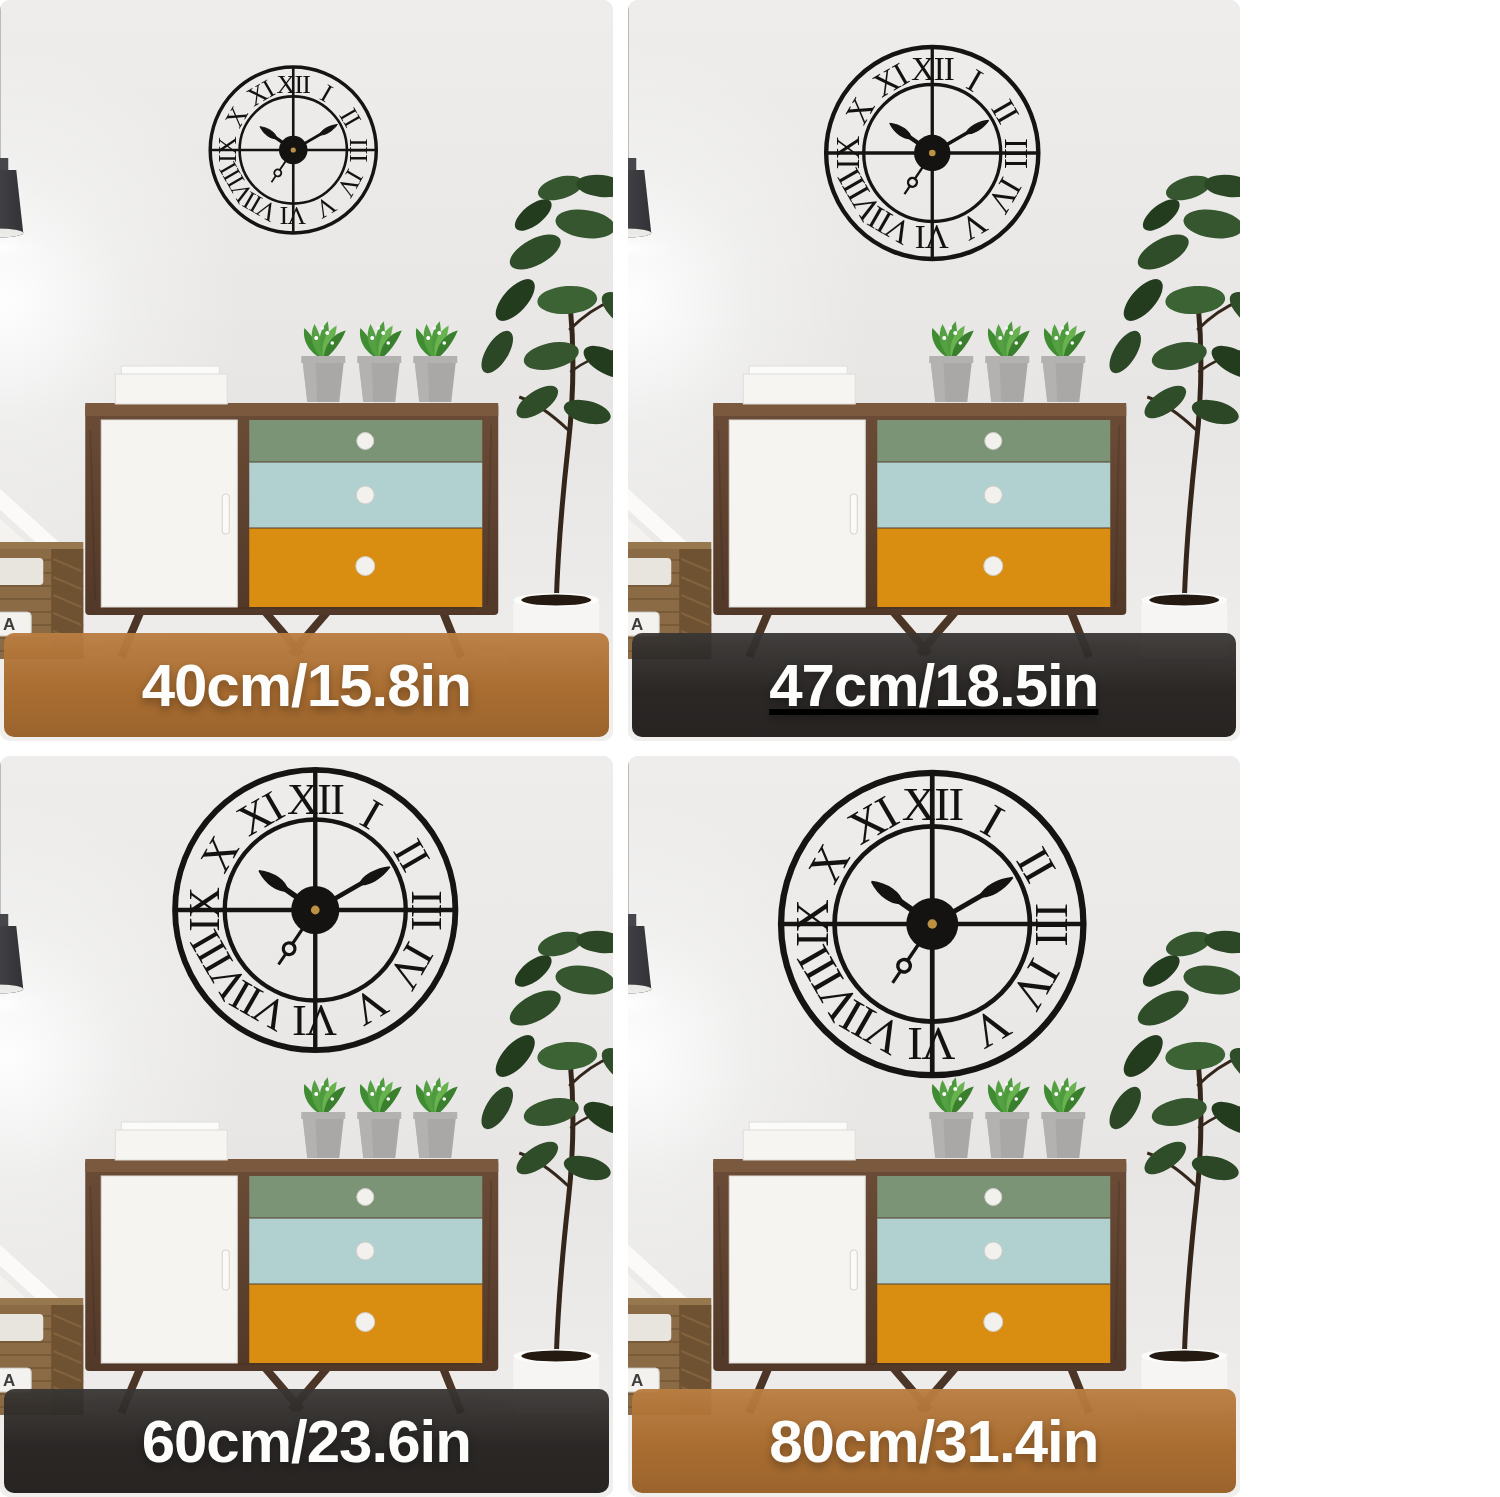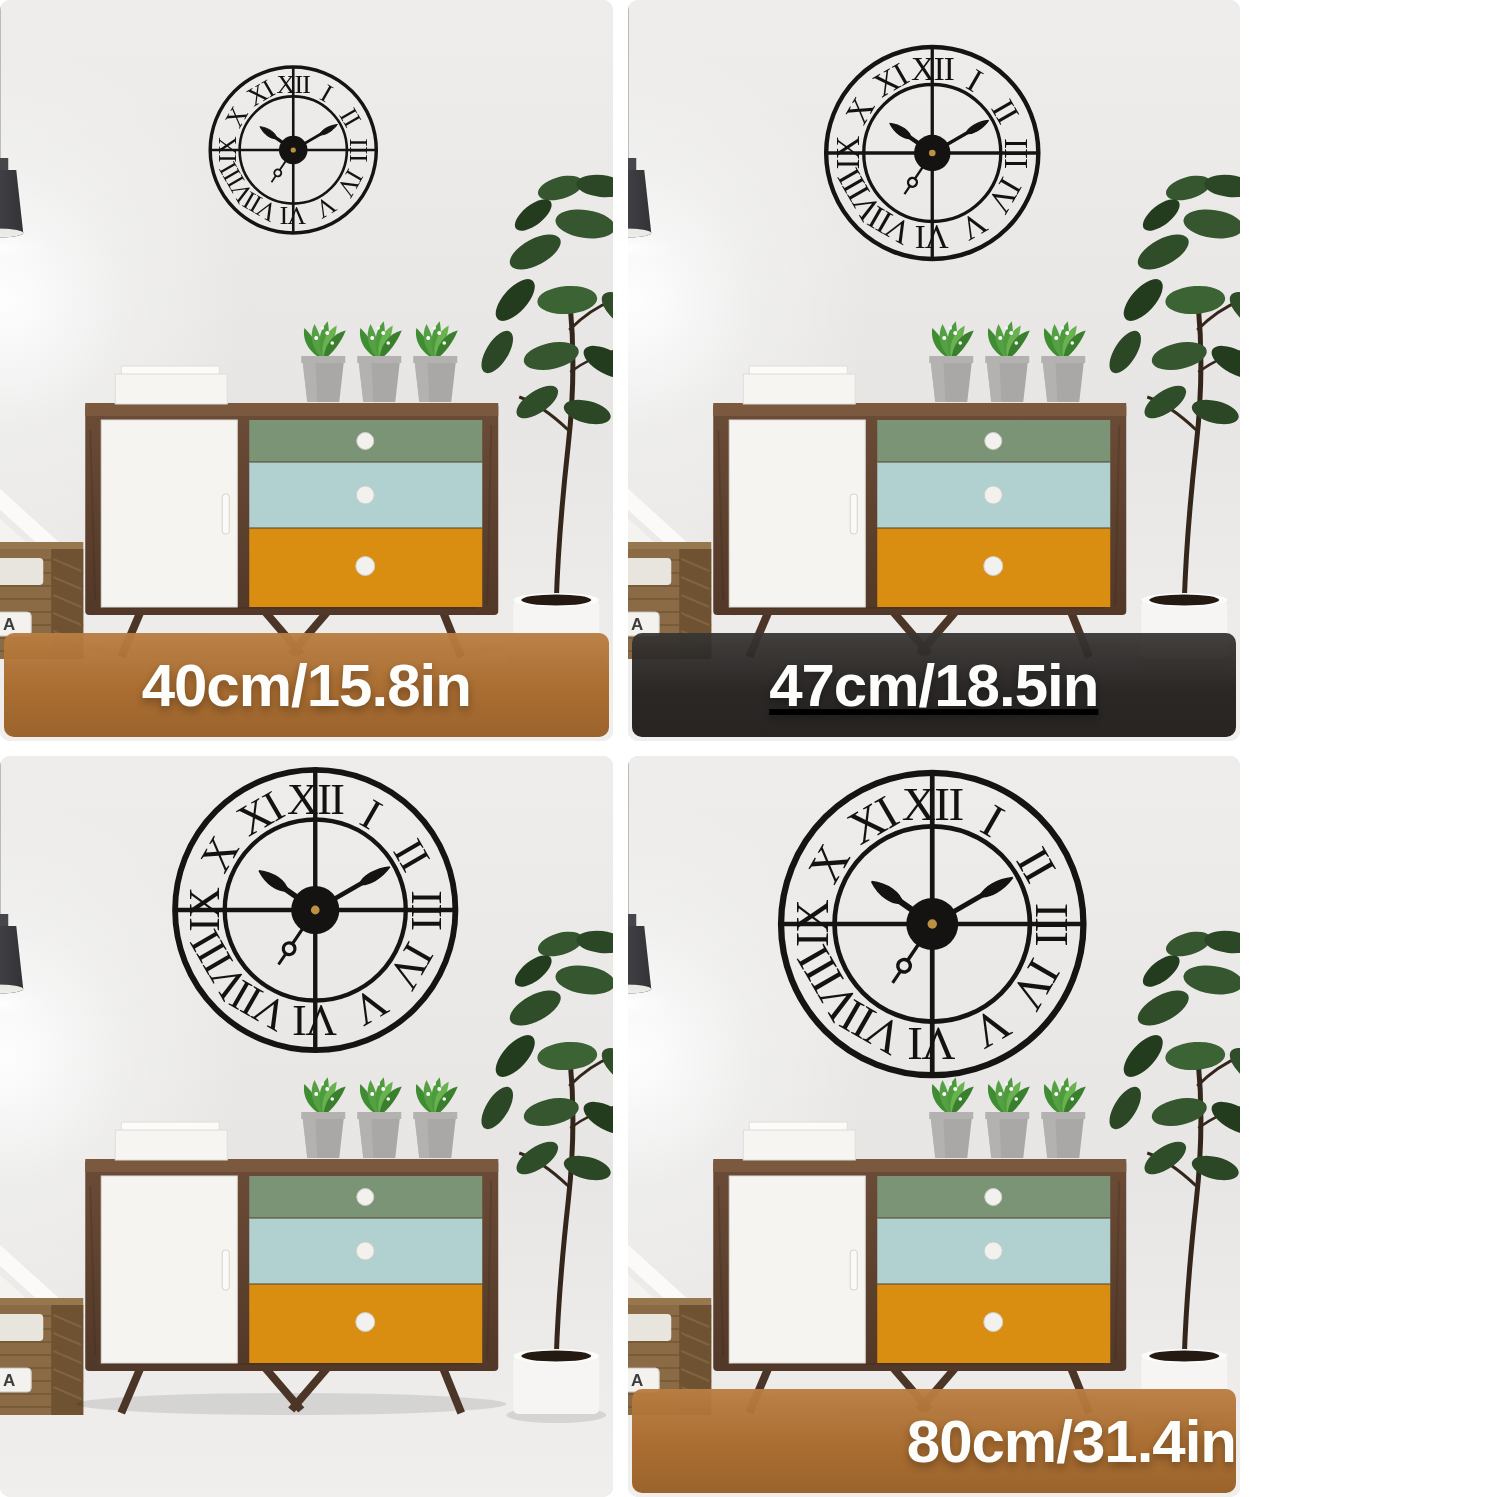--- a/index.html
+++ b/index.html
@@ -698,20 +698,23 @@
         <ellipse cx="706" cy="360" rx="21" ry="10" fill="#3c6334" transform="rotate(52 706 360)"></ellipse>
       </g>
       <g>
         <rect x="578" y="600" width="86" height="58" rx="5" fill="#f6f5f3"></rect>
         <ellipse cx="621" cy="600" rx="43" ry="7" fill="#fbfbfa"></ellipse>
         <ellipse cx="621" cy="600" rx="35" ry="5.5" fill="#241a12"></ellipse>
       </g>
     </g>
   </svg>
 
+  <div class="size-bar" style="background: rgba(33, 30, 28, 0.94);">
+    <span class="size-text">60cm/23.6in</span>
+  </div>
 </div>
   <div class="quadrant">
   <svg class="scene" viewBox="0 0 742 741" preserveAspectRatio="xMidYMid slice">
     <defs>
       <linearGradient id="wallG" x1="0" y1="0" x2="0" y2="1">
         <stop offset="0" stop-color="#eeedec"></stop>
         <stop offset="0.55" stop-color="#e7e6e5"></stop>
         <stop offset="1" stop-color="#f0efed"></stop>
       </linearGradient>
       <radialGradient id="glowG">
@@ -913,17 +916,17 @@
         <ellipse cx="706" cy="360" rx="21" ry="10" fill="#3c6334" transform="rotate(52 706 360)"></ellipse>
       </g>
       <g>
         <rect x="578" y="600" width="86" height="58" rx="5" fill="#f6f5f3"></rect>
         <ellipse cx="621" cy="600" rx="43" ry="7" fill="#fbfbfa"></ellipse>
         <ellipse cx="621" cy="600" rx="35" ry="5.5" fill="#241a12"></ellipse>
       </g>
     </g>
   </svg>
 
-  <div class="size-bar" style="background: rgba(177, 110, 44, 0.96); justify-content: flex-end;">
+  <div class="size-bar" style="background: rgba(177, 110, 44, 0.96);">
     <span class="size-text">80cm/31.4in</span>
   </div>
 </div>
 </div>
 
 </body></html>

